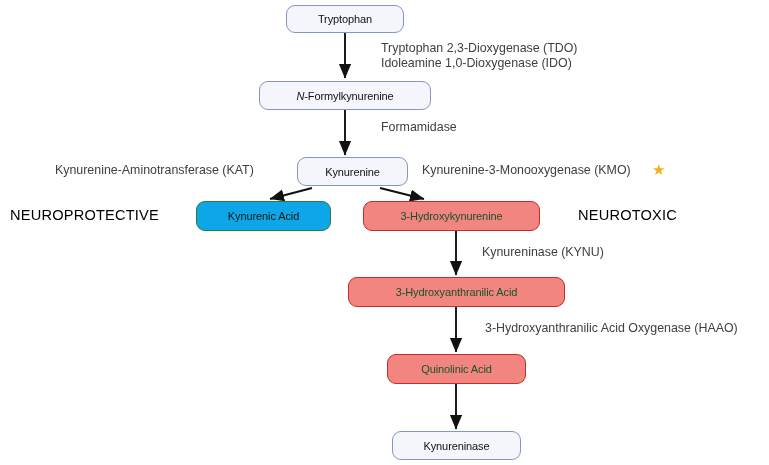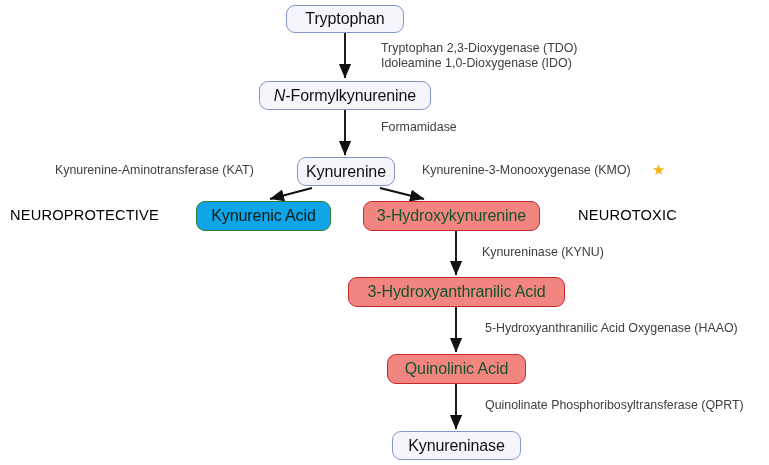--- a/index.html
+++ b/index.html
@@ -26,21 +26,21 @@
   .node {
     position: absolute;
     box-sizing: border-box;
     display: flex;
     align-items: center;
     justify-content: center;
     border-radius: 9px;
     border: 1.6px solid #7b8fc4;
     background: #f4f6fc;
     color: #111111;
-    font-size: 16px;
+    font-size: 11px;
     white-space: nowrap;
     letter-spacing: -0.1px;
     z-index: 2;
   }
   .node.neutral {
     background: #f4f6fc;
     border-color: #8496c9;
     color: #111111;
   }
   .node.protective {
@@ -108,21 +108,21 @@
 
   <div class="node neutral" style="left:286px; top:5px; width:118px; height:28px;">
     <span>Tryptophan</span>
   </div>
 
   <div class="node neutral" style="left:259px; top:81px; width:172px; height:29px;">
     <span class="italic-prefix">N</span>
       <span>-Formylkynurenine</span>
   </div>
 
-  <div class="node neutral" style="left:297px; top:157px; width:98px; height:29px;">
+  <div class="node neutral" style="left:297px; top:157px; width:111px; height:29px;">
     <span>Kynurenine</span>
   </div>
 
   <div class="node protective" style="left:196px; top:201px; width:135px; height:30px;">
     <span>Kynurenic Acid</span>
   </div>
 
   <div class="node toxic" style="left:363px; top:201px; width:177px; height:30px;">
     <span>3-Hydroxykynurenine</span>
   </div>
@@ -161,26 +161,23 @@
 
   <div class="star-icon" style="left:652px; top:162px; font-size:15px; color:#f5b218;">
     <span>★</span>
   </div>
 
   <div class="enzyme" style="left:482px; top:245px;">
     <span>Kynureninase (KYNU)</span>
   </div>
 
   <div class="enzyme" style="left:485px; top:321px;">
-    <span>5-Hydroxyanthranilic Acid Oxygenase (HAAO)</span>
+    <span>3-Hydroxyanthranilic Acid Oxygenase (HAAO)</span>
   </div>
 
-  <div class="enzyme" style="left:485px; top:398px;">
-    <span>Quinolinate Phosphoribosyltransferase (QPRT)</span>
-  </div>
 
   <div class="branch-label" style="left:10px; top:207px;">
     <span>NEUROPROTECTIVE</span>
   </div>
 
   <div class="branch-label" style="left:578px; top:207px;">
     <span>NEUROTOXIC</span>
   </div>
 
 </div>

